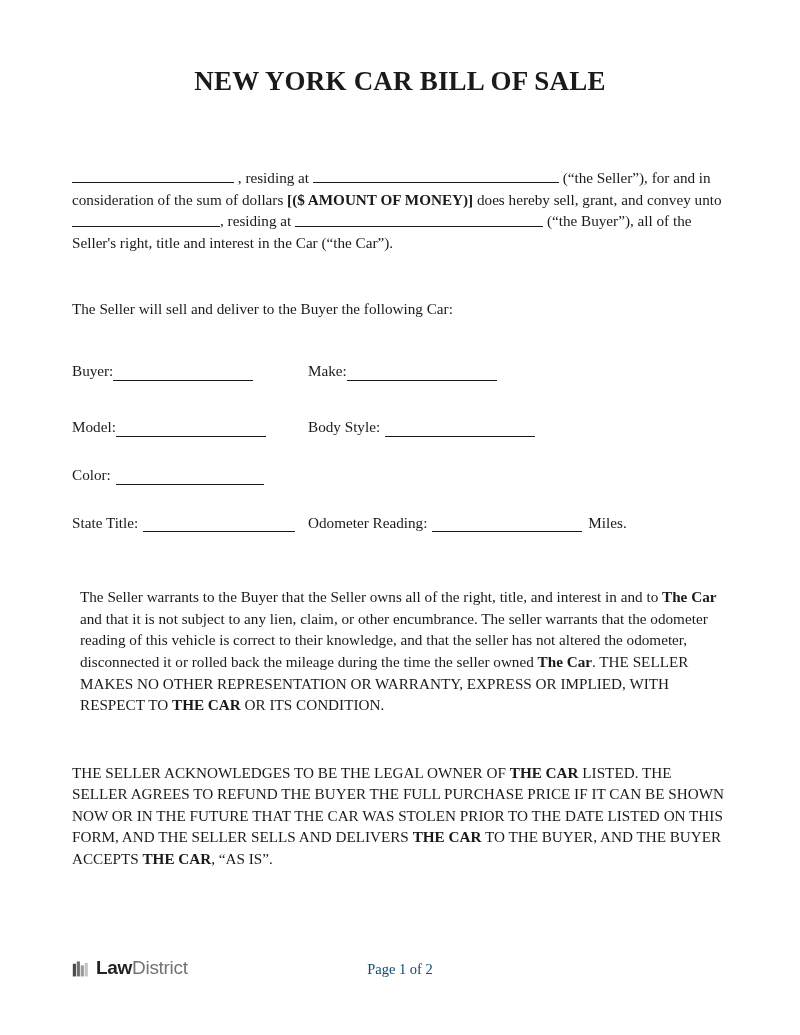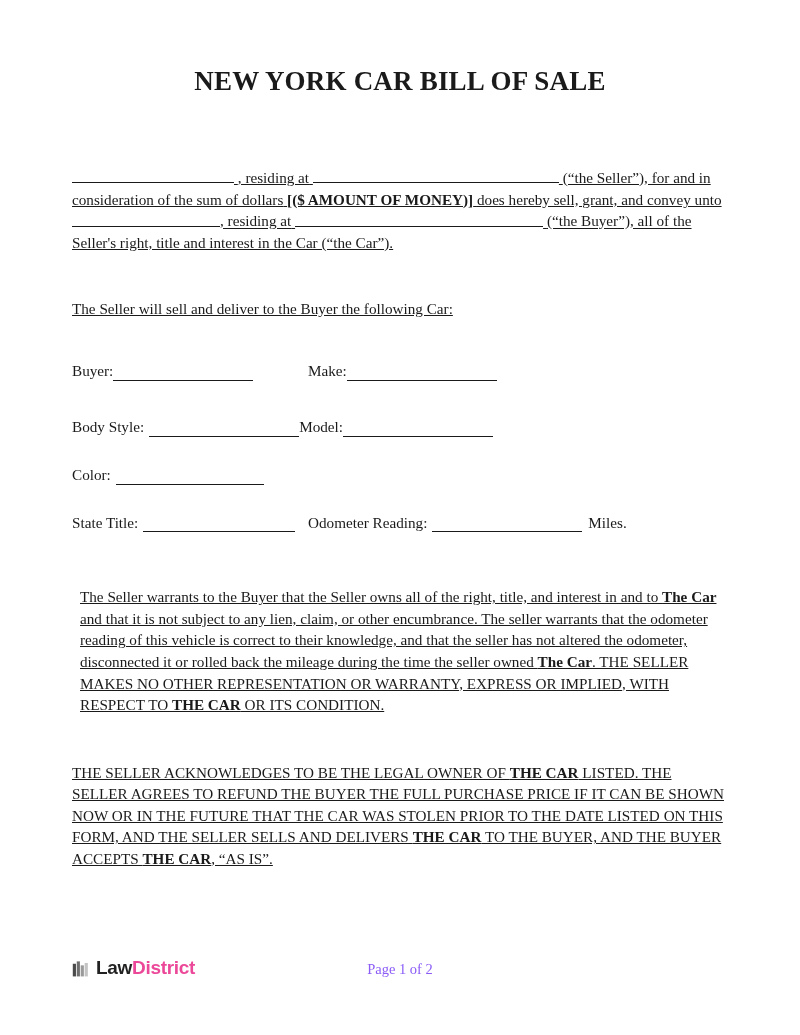--- a/index.html
+++ b/index.html
@@ -35,21 +35,20 @@
     font-weight: bold;
     letter-spacing: 0.2px;
     margin-top: 66px;
     margin-bottom: 0;
     font-family: "Liberation Serif", serif;
   }
   .para {
     font-size: 15.2px;
     line-height: 1.42;
     text-align: left;
-    text-decoration: underline;
   }
   .blank {
     display: inline-block;
     border-bottom: 1px solid #1a1a1a;
     vertical-align: baseline;
     height: 1em;
   }
   .b {
     font-weight: bold;
   }
@@ -113,31 +112,31 @@
     font-family: "Liberation Sans", sans-serif;
     font-size: 19px;
     letter-spacing: -0.3px;
     color: #333333;
   }
   .logo-text .law {
     font-weight: bold;
     color: #222;
   }
   .logo-text .district {
-    font-weight: bold;
-    color: #ec4899;
+    font-weight: normal;
+    color: #737373;
   }
   .page-num {
     position: absolute;
     left: 0;
     right: 0;
     bottom: 2px;
     text-align: center;
     font-size: 14.5px;
-    color: #8b5cf6;
+    color: #0c4a6e;
   }
 </style>
 </head>
 <body>
 
 <div class="page">
   <div class="content">
 
     <h1 class="doc-title">NEW YORK CAR BILL OF SALE</h1>
 
@@ -162,27 +161,27 @@
           <span class="field-label">Buyer:</span>
           <span class="blank" style="width:140px;"></span>
         </span>
         <span class="field-col">
           <span class="field-label">Make:</span>
           <span class="blank" style="width:150px;"></span>
         </span>
       </div>
 
       <div class="field-row" style="margin-top:36px;">
+        <span class="field-col left">
+          <span class="field-label">Model:</span>
+          <span class="blank" style="width:150px;"></span>
+        </span>
         <span class="field-col">
           <span class="field-label">Body Style:</span>
           <span class="blank" style="width:150px; margin-left:5px;"></span>
-        </span>
-        <span class="field-col left">
-          <span class="field-label">Model:</span>
-          <span class="blank" style="width:150px;"></span>
         </span>
       </div>
 
       <div class="field-row" style="margin-top:24px;align-items:flex-end;">
         <span class="field-col left">
           <span class="field-label">Color:</span>
           <span class="blank" style="width:148px; margin-left:5px;"></span>
         </span>
       </div>
 

